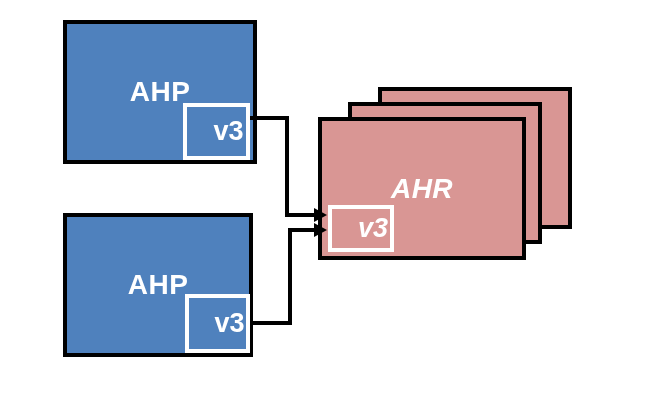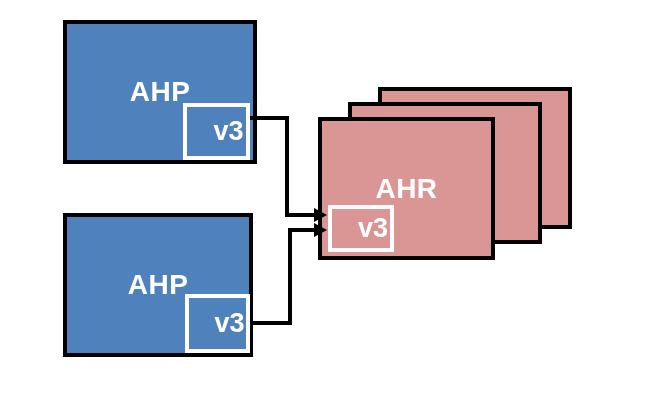--- a/index.html
+++ b/index.html
@@ -50,21 +50,21 @@
   }
   
   #ahp-top            { left: 63px;  top: 20px;  width: 194px; height: 144px; z-index: 2; }
   #ahp-top .badge     { left: 116px; top: 79px;  width: 67px;  height: 57px; }
   
   #ahp-bottom         { left: 63px;  top: 213px; width: 190px; height: 144px; z-index: 2; }
   #ahp-bottom .badge  { left: 118px; top: 77px;  width: 65px;  height: 59px; }
   
   #ahr-back           { left: 378px; top: 87px;  width: 194px; height: 142px; z-index: 0; }
   #ahr-middle         { left: 348px; top: 102px; width: 194px; height: 142px; z-index: 1; }
-  #ahr-front          { left: 318px; top: 117px; width: 177px; height: 143px; z-index: 2; }
+  #ahr-front          { left: 318px; top: 117px; width: 208px; height: 143px; z-index: 2; font-style: italic; }
   #ahr-front .badge   { left: 6px;   top: 84px;  width: 66px;  height: 47px; }
   
   .connectors {
     position: absolute;
     left: 0;
     top: 0;
     z-index: 5;
     pointer-events: none;
   }
   .connectors polyline {

